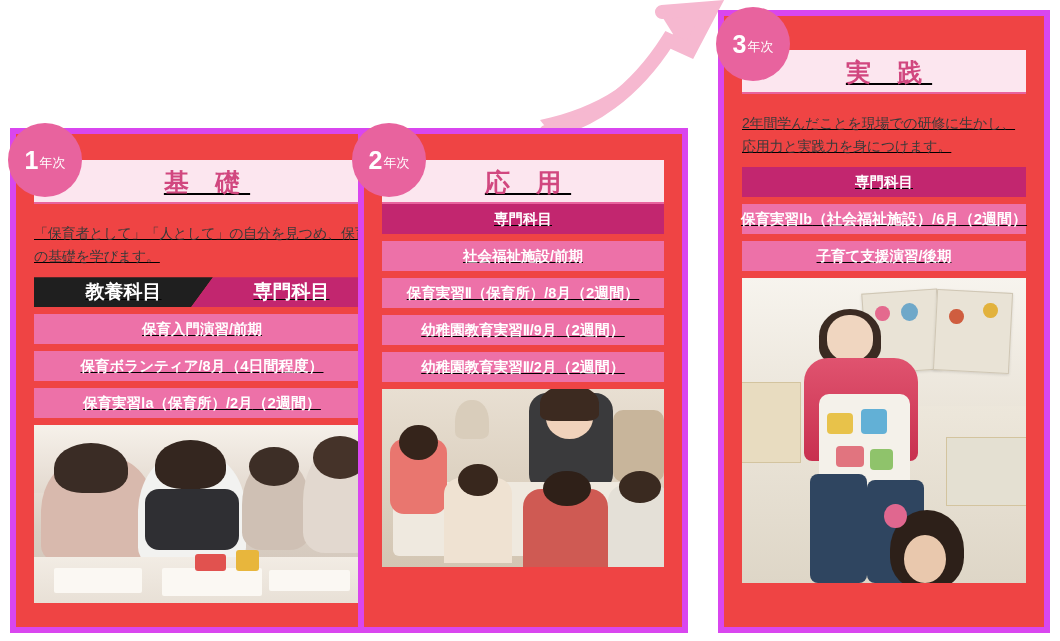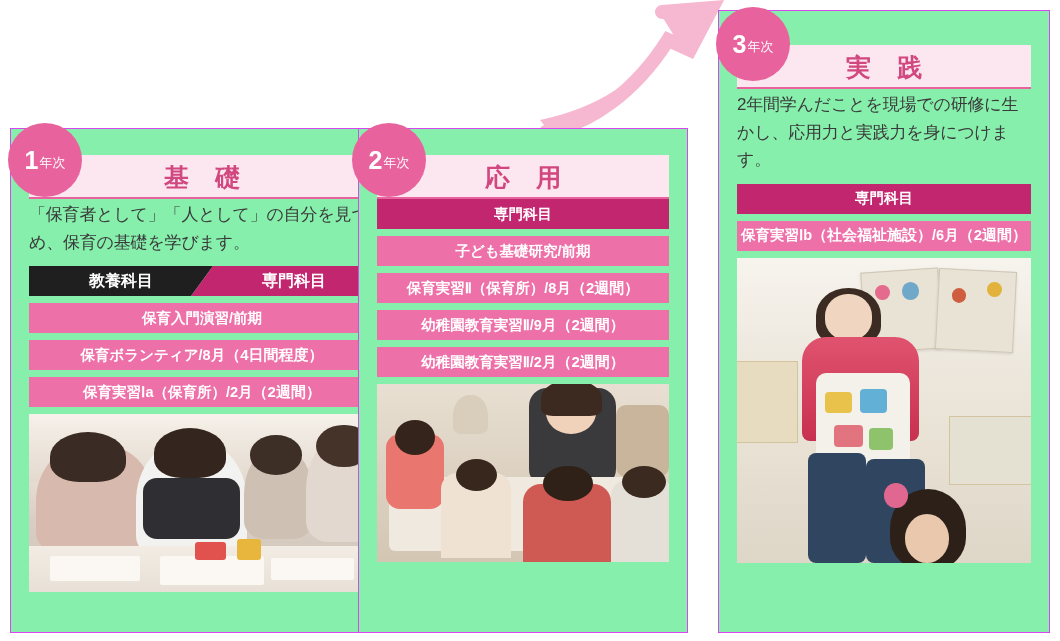--- a/index.html
+++ b/index.html
@@ -27,23 +27,24 @@
     left: 540px;
     top: 0px;
     width: 210px;
     height: 135px;
     pointer-events: none;
   }
 
   
   .card {
     position: absolute;
-    background: #86efac;
-    border: 1px solid #d946ef;
+    background: #ef4444;
+    border: 6px solid #d946ef;
     box-sizing: border-box;
+    text-decoration: underline;
   }
   #card-year1 { left: 10px;  top: 128px; width: 384px; height: 505px; }
   #card-year2 { left: 358px; top: 128px; width: 330px; height: 505px; }
   #card-year3 { left: 718px; top: 10px;  width: 332px; height: 623px; }
 
   .card-inner {
     padding: 0 18px;
   }
 
   
@@ -98,23 +99,23 @@
     font-weight: bold;
     letter-spacing: 10px;
     text-indent: 10px;
     font-family: "Liberation Serif", serif;
   }
   #card-year3 .title-band { margin-top: 34px; }
 
   
   .desc {
     color: #3a3a3a;
-    font-size: 17px;
+    font-size: 14px;
     line-height: 1.62;
-    margin: 2px 0 10px 0;
+    margin: 18px 0 10px 0;
     letter-spacing: -0.2px;
   }
 
   
   .bar {
     height: 30px;
     background: #ed71a8;
     color: #ffffff;
     display: flex;
     align-items: center;
@@ -141,21 +142,21 @@
     position: relative;
     overflow: hidden;
   }
   .split-bar .left,
   .split-bar .right {
     flex: 1 1 50%;
     display: flex;
     align-items: center;
     justify-content: center;
     color: #ffffff;
-    font-size: 16px;
+    font-size: 19px;
     font-weight: bold;
     position: relative;
   }
   .split-bar .left {
     background: #1f1f1f;
     clip-path: polygon(0 0, 100% 0, calc(100% - 22px) 100%, 0 100%);
   }
   .split-bar .right {
     background: #c2266f;
     margin-left: -22px;
@@ -328,21 +329,21 @@
   <div class="card" id="card-year2">
     <div class="card-inner">
       <div class="title-band">
         <span class="t">応 用</span>
       </div>
 
       <div class="bar dark">
         <span>専門科目</span>
       </div>
       <div class="bar">
-        <span>子ども基礎研究/前期</span>
+        <span>社会福祉施設/前期</span>
       </div>
       <div class="bar">
         <span>保育実習Ⅱ（保育所）/8月</span>
           <span class="small">（2週間）</span>
       </div>
       <div class="bar">
         <span>幼稚園教育実習Ⅱ/9月</span>
           <span class="small">（2週間）</span>
       </div>
       <div class="bar">
@@ -383,20 +384,23 @@
 
       <div class="bar dark">
         <span>専門科目</span>
       </div>
       <div class="bar">
         <span>保育実習Ⅰb</span>
           <span class="small">（社会福祉施設）</span>
           <span>/6月</span>
           <span class="small">（2週間）</span>
       </div>
+      <div class="bar">
+        <span>子育て支援演習/後期</span>
+      </div>
 
       <div class="photo" id="photo-year3">
         <div class="p3-bg"></div>
         <div class="p3-wall"></div>
         <div class="p3-box" style="left:-2%; top:34%; width:22%; height:26%;"></div>
         <div class="p3-box" style="left:72%; top:52%; width:32%; height:22%; background:#e4e0d2;"></div>
         <div class="p3-book-l" style="left:43%; top:4%;  width:26%; height:26%; transform:rotate(-4deg);"></div>
         <div class="p3-book-r" style="left:68%; top:4%;  width:26%; height:26%; transform:rotate(3deg);"></div>
         <div style="position:absolute;left:47%;top:9%;width:5%;height:5%;border-radius:50%;background:#e46a8e;"></div>
         <div style="position:absolute;left:56%;top:8%;width:6%;height:6%;border-radius:50%;background:#6fa8c9;"></div>

